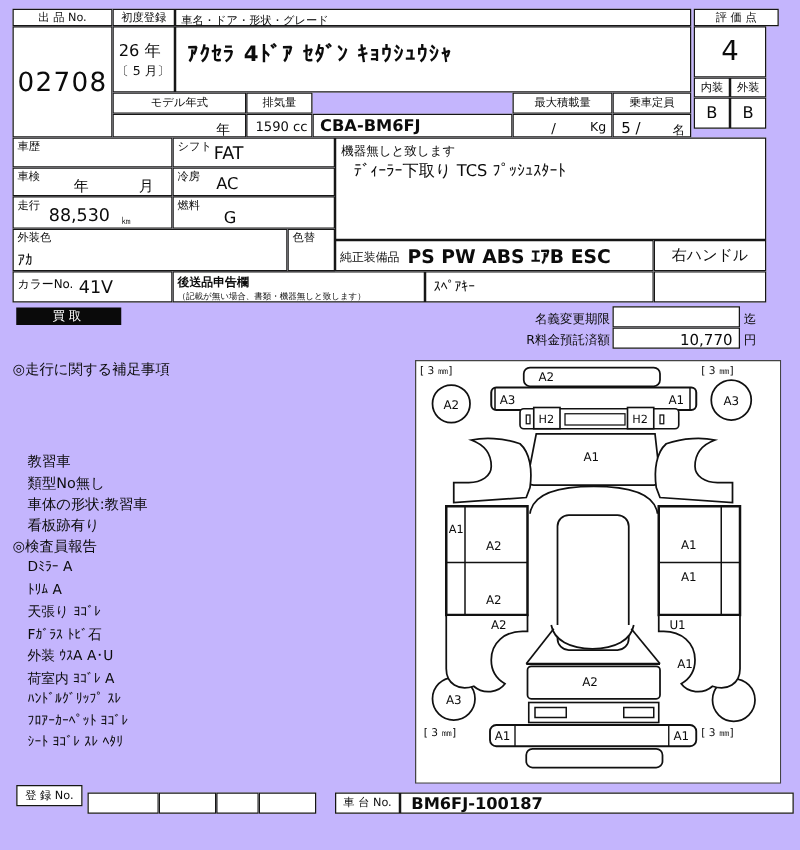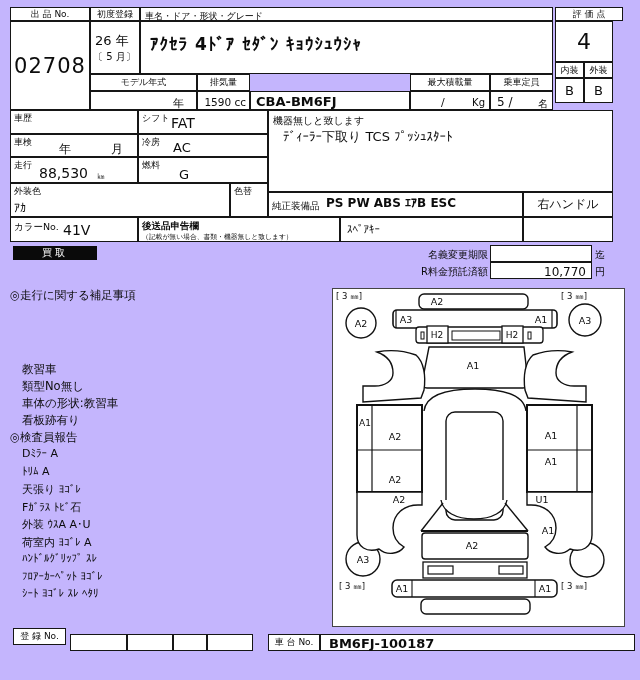--- a/index.html
+++ b/index.html
@@ -104,21 +104,21 @@
     <span class="t" style="left:6px;top:5px;font-size:11px;">ｽﾍﾟｱｷｰ</span>
   </div>
   <div class="c" style="left:523px;top:217px;width:90px;height:25px;"></div>
 
   <div class="c" style="left:268px;top:110px;width:345px;height:82px;">
     <span class="t" style="left:4px;top:3px;font-size:10px;">機器無しと致します</span>
     <div class="t" style="left:14px;top:17px;font-size:13px;">ﾃﾞｨｰﾗｰ下取り TCS ﾌﾟｯｼｭｽﾀｰﾄ</div>
   </div>
   <div class="c" style="left:268px;top:192px;width:255px;height:25px;">
     <span class="t" style="left:3px;top:7px;font-size:9.5px;">純正装備品</span>
-    <span class="t" style="left:57px;top:3px;font-size:12px;font-weight:bold;">PS PW ABS ｴｱB ESC</span>
+    <span class="t" style="left:57px;top:3px;font-size:15px;font-weight:bold;">PS PW ABS ｴｱB ESC</span>
   </div>
   <div class="c ctr" style="left:523px;top:192px;width:90px;height:25px;font-size:12px;">右ハンドル</div>
 
   <div class="t ctr" style="left:13px;top:246px;width:84px;height:14px;background:#0a0a0a;color:#fff;font-size:10px;letter-spacing:3px;">買取</div>
   <div class="t" style="left:385px;top:248px;width:103px;text-align:right;font-size:10px;">名義変更期限</div>
   <div class="c" style="left:490px;top:245px;width:102px;height:17px;"></div>
   <div class="t" style="left:595px;top:248px;font-size:10px;">迄</div>
   <div class="t" style="left:385px;top:265px;width:103px;text-align:right;font-size:10px;">R料金預託済額</div>
   <div class="c" style="left:490px;top:262px;width:102px;height:17px;">
     <span class="t" style="right:5px;top:2px;font-size:12px;">10,770</span>

